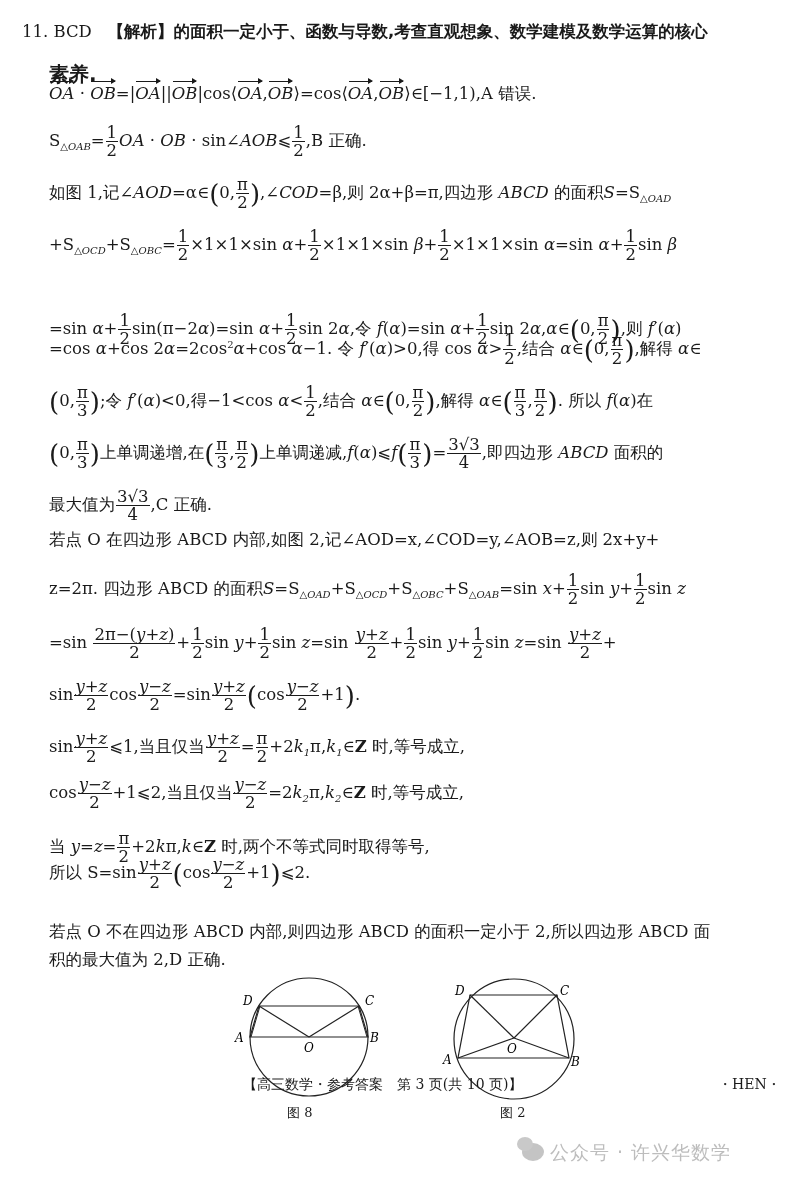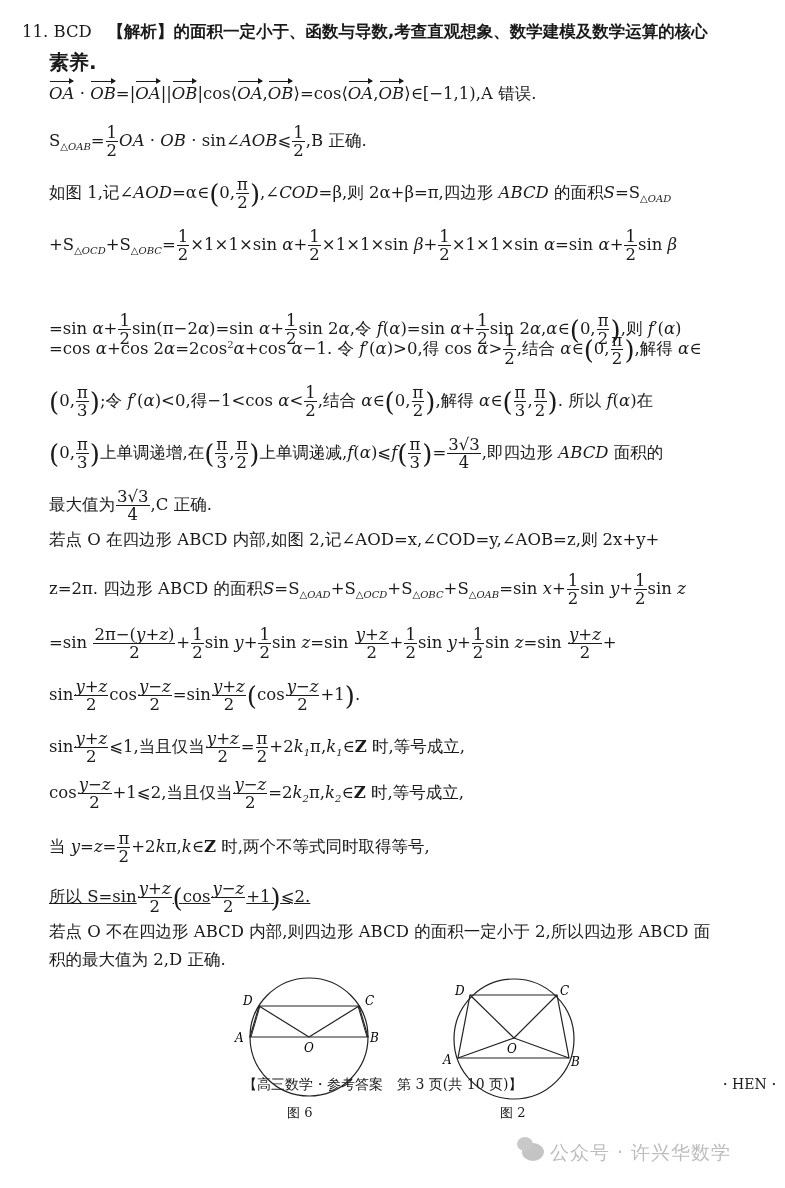--- a/index.html
+++ b/index.html
@@ -1,20 +1,20 @@
 <!DOCTYPE html>
 <html><head>
 <meta charset="utf-8">
 <style>
   html, body { margin:0; padding:0; background:#ffffff; }
   body { width:785px; height:1188px; position:relative; overflow:hidden;
          font-family:"DejaVu Serif","Liberation Serif",serif; color:#1a1a1a; }
   .line { position:absolute; left:49px; white-space:nowrap; font-size:16.5px; line-height:20px; }
   .first { left:22px; }
-  .b { font-weight:bold; font-family:"DejaVu Sans","Liberation Sans",sans-serif; }
+  .b { font-weight:bold; font-family:"DejaVu Sans","Liberation Sans",sans-serif;margin-top:12px; }
   .i { font-style:italic; }
   .frac { display:inline-block; vertical-align:middle; text-align:center; margin:0 1px; line-height:17px; }
   .frac > span { display:block; padding:0 1px; }
   .frac > .num { border-bottom:1px solid #1a1a1a; }
   .sub { font-size:10px; vertical-align:-4px; font-style:italic;text-align:center; }
   .sup { font-size:10px; vertical-align:6px; }
   .vec { display:inline-block; position:relative; font-style:italic; }
   .vec::before { content:""; position:absolute; left:1px; right:1px; top:-3px; border-top:1px solid #1a1a1a; }
   .vec::after { content:""; position:absolute; right:0px; top:-6px; border-left:5px solid #1a1a1a; border-top:3px solid transparent; border-bottom:3px solid transparent; }
   .par { font-size:26px; vertical-align:middle; font-weight:200; line-height:20px; }
@@ -91,41 +91,41 @@
 </div>
 
 <div class="line" style="top:776px;">
   cos<span class="frac"><span class="num"><span class="i">y</span>−<span class="i">z</span></span><span>2</span></span>+1⩽2<span>,当且仅当</span><span class="frac"><span class="num"><span class="i">y</span>−<span class="i">z</span></span><span>2</span></span>=2<span class="i">k</span><span class="sub">2</span>π,<span class="i">k</span><span class="sub">2</span>∈<b>Z</b> 时,等号成立,
 </div>
 
 <div class="line" style="top:830px;">
   当 <span class="i">y</span>=<span class="i">z</span>=<span class="frac"><span class="num">π</span><span>2</span></span>+2<span class="i">k</span>π,<span class="i">k</span>∈<b>Z</b> 时,两个不等式同时取得等号,
 </div>
 
-<div class="line" style="top:880px;text-decoration:underline;">
+<div class="line" style="top:856px;">
   <span>所以 S=sin</span><span class="frac"><span class="num"><span class="i">y</span>+<span class="i">z</span></span><span>2</span></span><span class="par">(</span>cos<span class="frac"><span class="num"><span class="i">y</span>−<span class="i">z</span></span><span>2</span></span>+1<span class="par">)</span>⩽2.
 </div>
 
 <div class="line" style="top:922px;">若点 O 不在四边形 ABCD 内部,则四边形 ABCD 的面积一定小于 2,所以四边形 ABCD 面</div>
 <div class="line" style="top:950px;">积的最大值为 2,D 正确.</div>
 
 <svg class="fig" style="left:230px;top:975px;" width="170" height="130">
   <circle cx="79" cy="62" r="59" fill="none" stroke="#222" stroke-width="1.2"></circle>
   <polygon points="20,62 138,62 129,31 29,31" fill="none" stroke="#222" stroke-width="1.2"></polygon>
   <line x1="21" y1="62" x2="30" y2="31" stroke="#222" stroke-width="1"></line>
   <line x1="137" y1="62" x2="128" y2="31" stroke="#222" stroke-width="1"></line>
   <line x1="29" y1="31" x2="79" y2="62" stroke="#222" stroke-width="1.2"></line>
   <line x1="129" y1="31" x2="79" y2="62" stroke="#222" stroke-width="1.2"></line>
   <text x="13" y="30" font-size="12" font-style="italic" font-family="DejaVu Serif, serif">D</text>
   <text x="135" y="30" font-size="12" font-style="italic" font-family="DejaVu Serif, serif">C</text>
   <text x="5" y="67" font-size="12" font-style="italic" font-family="DejaVu Serif, serif">A</text>
   <text x="140" y="67" font-size="12" font-style="italic" font-family="DejaVu Serif, serif">B</text>
   <text x="74" y="77" font-size="12" font-style="italic" font-family="DejaVu Serif, serif">O</text>
 </svg>
-<div class="figcap" style="left:287px;top:1104px;">图 6</div>
+<div class="figcap" style="left:287px;top:1104px;">图 8</div>
 
 <svg class="fig" style="left:440px;top:975px;" width="160" height="130">
   <circle cx="74" cy="64" r="60" fill="none" stroke="#222" stroke-width="1.2"></circle>
   <polygon points="18,83 129,83 117,20 30,20" fill="none" stroke="#222" stroke-width="1.2"></polygon>
   <line x1="30" y1="20" x2="74" y2="63" stroke="#222" stroke-width="1.2"></line>
   <line x1="117" y1="20" x2="74" y2="63" stroke="#222" stroke-width="1.2"></line>
   <line x1="18" y1="83" x2="74" y2="63" stroke="#222" stroke-width="1.2"></line>
   <line x1="129" y1="83" x2="74" y2="63" stroke="#222" stroke-width="1.2"></line>
   <text x="15" y="20" font-size="12" font-style="italic" font-family="DejaVu Serif, serif">D</text>
   <text x="120" y="20" font-size="12" font-style="italic" font-family="DejaVu Serif, serif">C</text>

